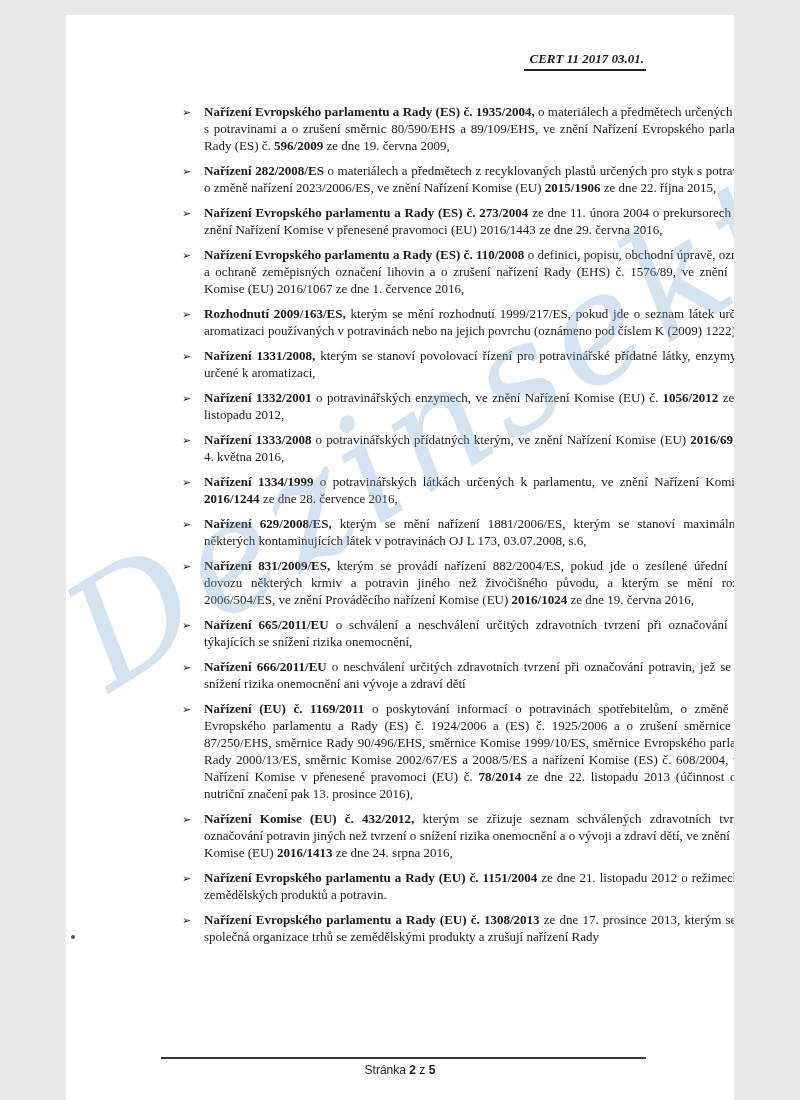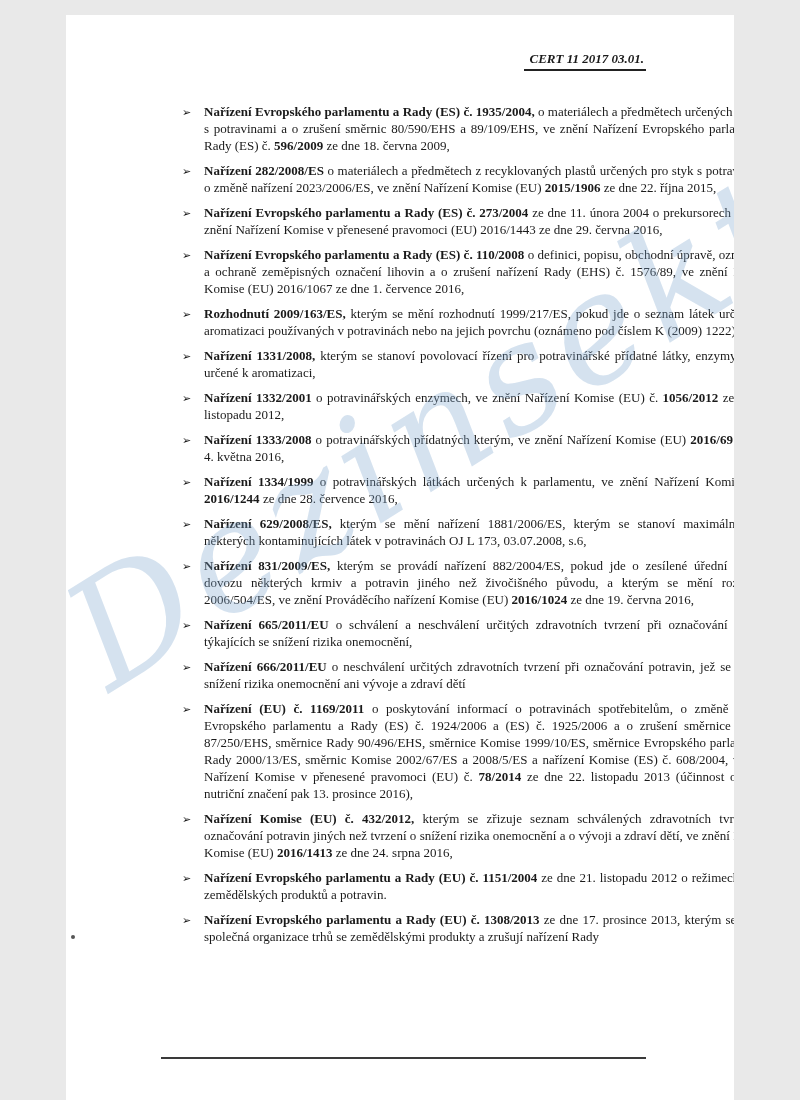--- a/index.html
+++ b/index.html
@@ -87,21 +87,21 @@
 
 <div class="page">
 
   <div class="doc-ref">CERT 11 2017 03.01.</div>
 
   <div class="watermark">Dezinsekta s.r.o.</div>
 
   <div class="content">
   <div class="reg-item">
     <span class="bullet">➢</span>
-    <div class="text"><b>Nařízení Evropského parlamentu a Rady (ES) č. 1935/2004,</b><span> o materiálech a předmětech určených pro styk s potravinami a o zrušení směrnic 80/590/EHS a 89/109/EHS, ve znění Nařízení Evropského parlamentu a Rady (ES) č. </span><b>596/2009</b><span> ze dne 18. června 2009,</span></div>
+    <div class="text"><b>Nařízení Evropského parlamentu a Rady (ES) č. 1935/2004,</b><span> o materiálech a předmětech určených pro styk s potravinami a o zrušení směrnic 80/590/EHS a 89/109/EHS, ve znění Nařízení Evropského parlamentu a Rady (ES) č. </span><b>596/2009</b><span> ze dne 19. června 2009,</span></div>
   </div>
 
   <div class="reg-item">
     <span class="bullet">➢</span>
     <div class="text"><b>Nařízení 282/2008/ES</b><span> o materiálech a předmětech z recyklovaných plastů určených pro styk s potravinami a o změně nařízení 2023/2006/ES, ve znění Nařízení Komise (EU) </span><b>2015/1906</b><span> ze dne 22. října 2015,</span></div>
   </div>
 
   <div class="reg-item">
     <span class="bullet">➢</span>
     <div class="text"><b>Nařízení Evropského parlamentu a Rady (ES) č. 273/2004</b><span> ze dne 11. února 2004 o prekursorech drog, ve znění Nařízení Komise v přenesené pravomoci (EU) 2016/1443 ze dne 29. června 2016,</span></div>
@@ -174,14 +174,20 @@
 
   <div class="reg-item">
     <span class="bullet">➢</span>
     <div class="text"><b>Nařízení Evropského parlamentu a Rady (EU) č. 1308/2013</b><span> ze dne 17. prosince 2013, kterým se stanoví společná organizace trhů se zemědělskými produkty a zrušují nařízení Rady</span></div>
   </div>
 </div>
 
   <div class="scan-artifact"></div>
 
   <div class="footer-line"></div>
+  <div class="footer-text">
+    <span>Stránka</span>
+    <b>2</b>
+    <span>z</span>
+    <b>5</b>
+  </div>
 
 </div>
 
 </body></html>

